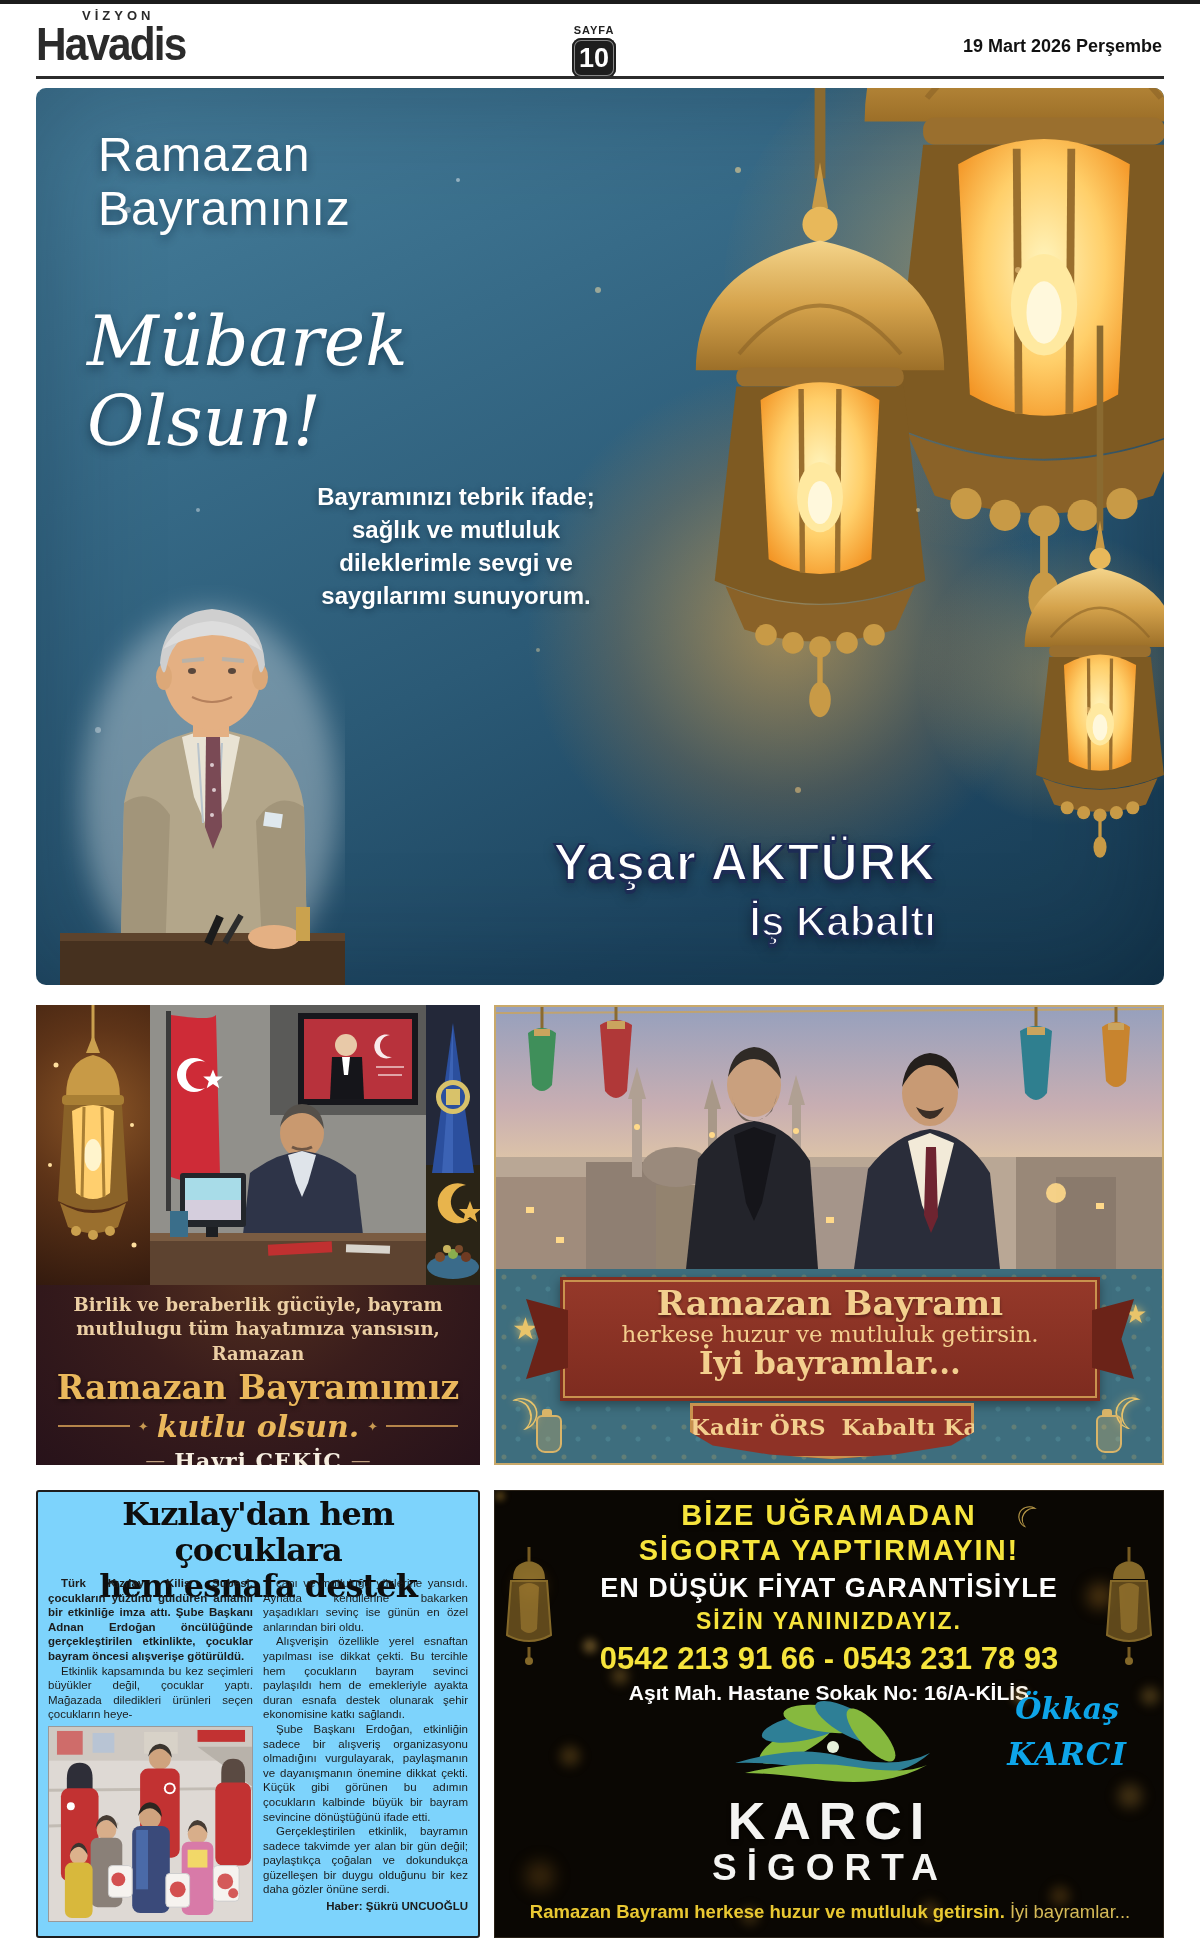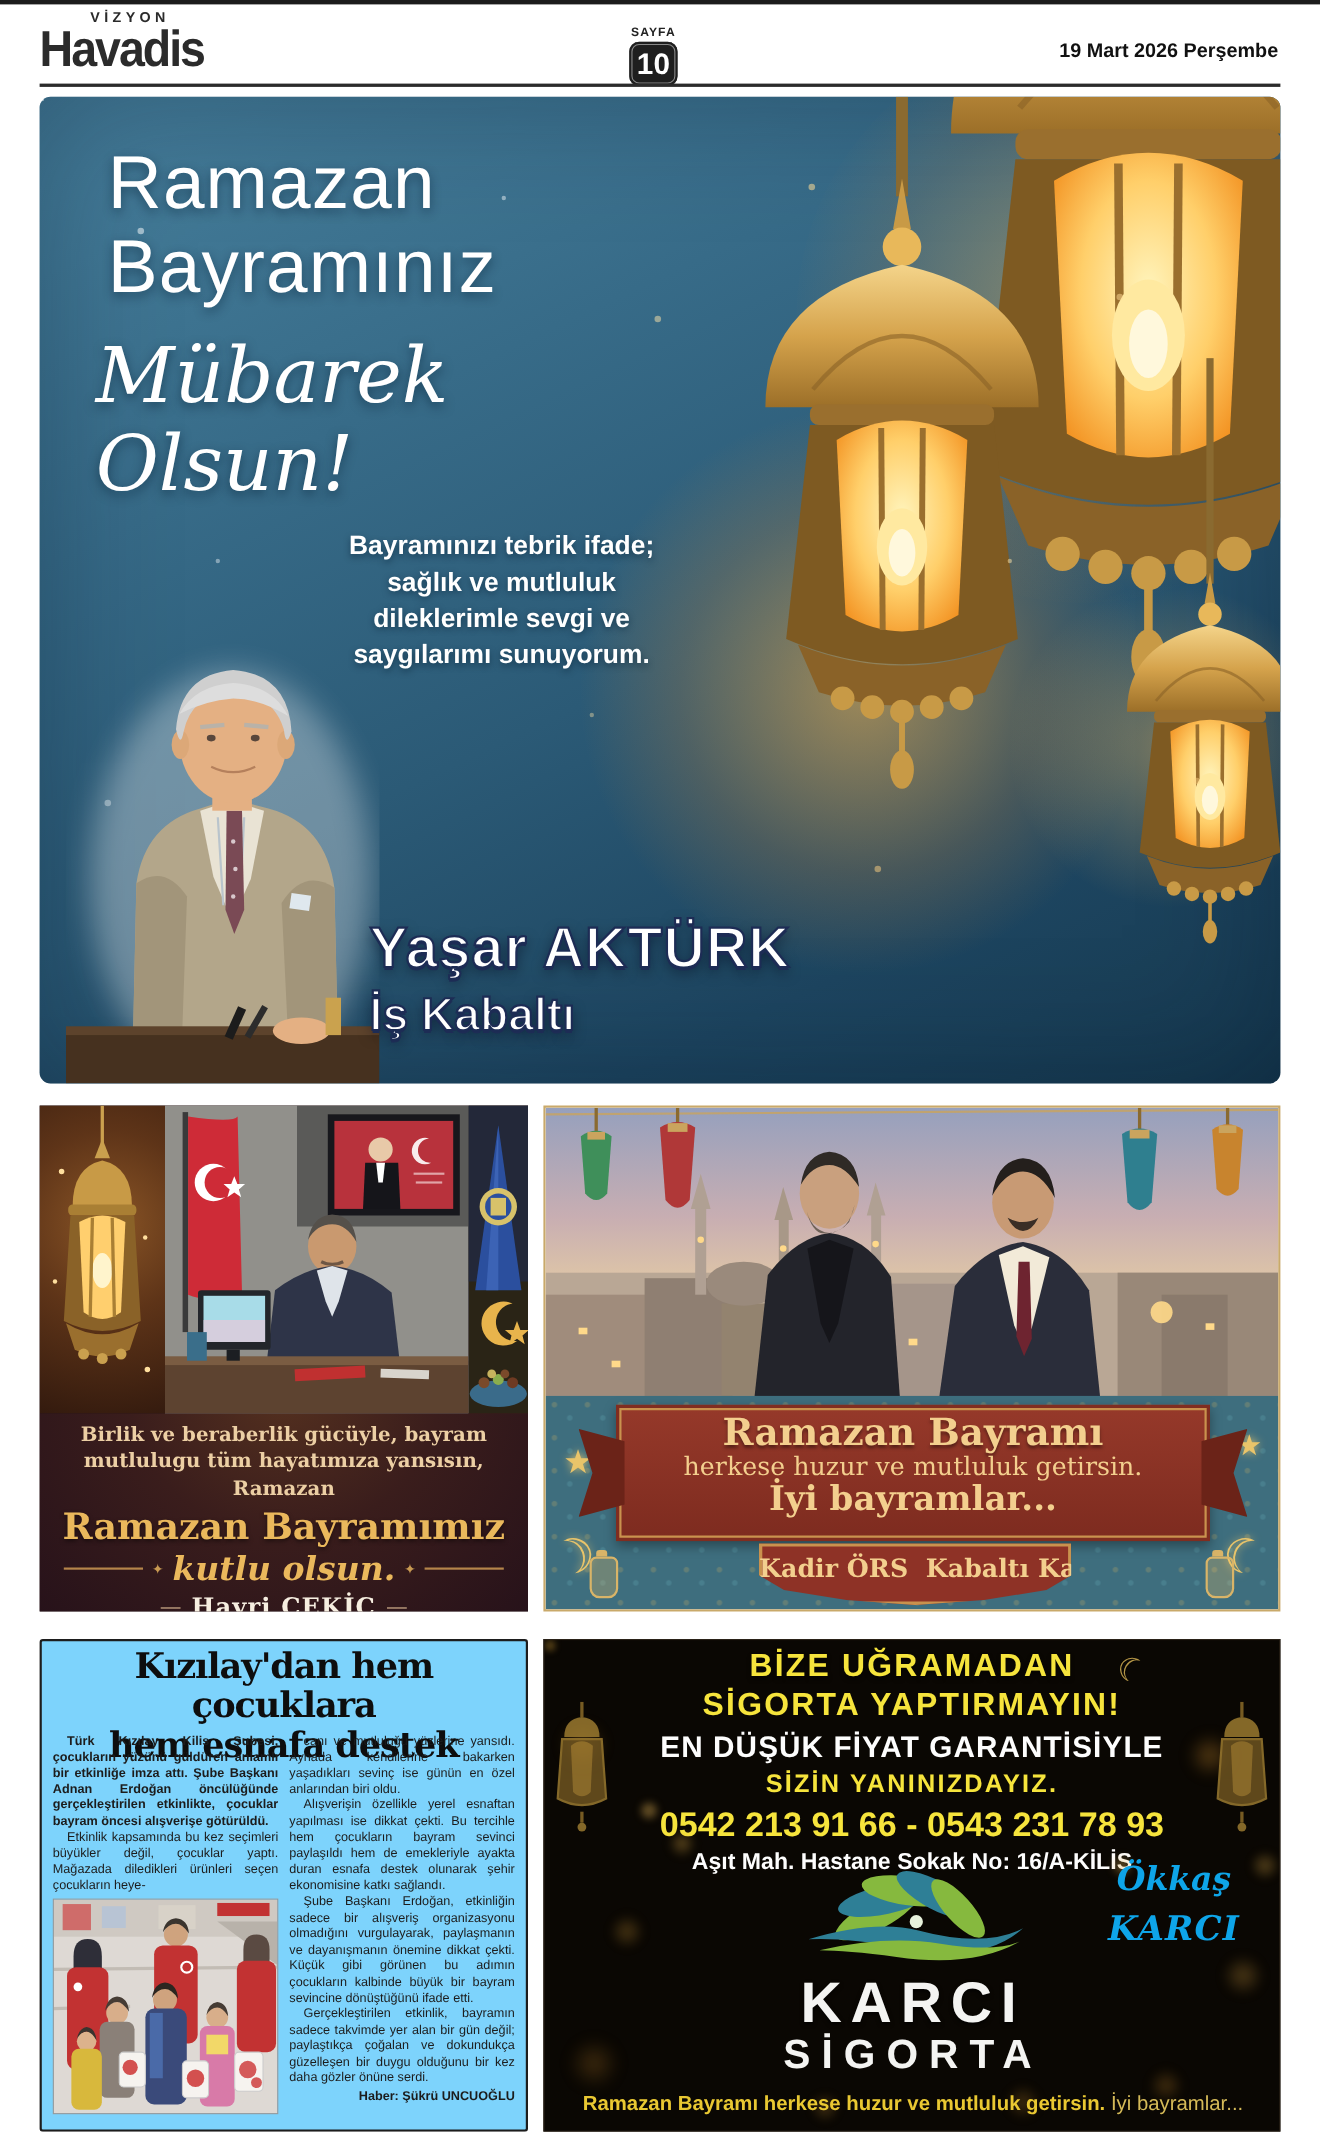--- a/index.html
+++ b/index.html
@@ -23,26 +23,26 @@
   .glow1{right:120px;top:280px;width:520px;height:520px;background:radial-gradient(circle,rgba(255,180,70,.55),rgba(255,150,40,.18) 45%,transparent 70%);}
   .glow2{right:-80px;top:-60px;width:520px;height:520px;background:radial-gradient(circle,rgba(255,190,90,.45),rgba(255,150,40,.12) 50%,transparent 72%);}
   .glow3{right:-60px;top:430px;width:320px;height:320px;background:radial-gradient(circle,rgba(255,190,90,.4),transparent 65%);}
   .aktuk-lanterns{position:absolute;right:0;top:0;}
   .aktuk-sparkles{position:absolute;left:0;top:0;width:4px;height:4px;border-radius:50%;background:rgba(255,255,255,.8);
     box-shadow:90px 120px 0 1px rgba(255,255,255,.5),160px 420px 0 0 rgba(255,255,255,.4),60px 640px 0 1px rgba(255,255,255,.35),
     420px 90px 0 0 rgba(255,255,255,.45),560px 200px 0 1px rgba(255,230,170,.5),500px 560px 0 0 rgba(255,230,170,.4),
     700px 80px 0 1px rgba(255,220,150,.55),760px 700px 0 1px rgba(255,210,130,.5),980px 180px 0 1px rgba(255,220,150,.5),
     1050px 620px 0 1px rgba(255,210,130,.45),880px 420px 0 0 rgba(255,230,170,.5),300px 260px 0 0 rgba(255,255,255,.35);}
   .aktuk-title{position:absolute;left:62px;top:40px;color:#fff;text-shadow:0 4px 10px rgba(0,25,45,.45);}
-  .aktuk-title div{font-size:68px;font-weight:500;line-height:1.12;letter-spacing:1px;}
+  .aktuk-title div{font-size:48px;font-weight:500;line-height:1.12;letter-spacing:1px;}
   .aktuk-script{position:absolute;left:51px;top:214px;color:#fff;font-family:"DejaVu Serif",serif;font-style:italic;font-weight:normal;text-shadow:0 4px 10px rgba(0,25,45,.5);}
   .aktuk-script div{font-size:70px;line-height:1.14;}
   .aktuk-message{position:absolute;left:120px;top:392px;width:600px;text-align:center;color:#fff;font-weight:bold;font-size:24px;line-height:1.38;text-shadow:0 2px 6px rgba(0,25,45,.5);}
   .aktuk-photo{position:absolute;left:24px;top:497px;width:285px;height:400px;}
-  .aktuk-name{position:absolute;left:300px;top:744px;width:600px;text-align:left;color:#fff;}
+  .aktuk-name{position:absolute;left:300px;top:744px;width:600px;text-align:right;color:#fff;}
   .aktuk-name .nm{font-size:52px;font-weight:800;letter-spacing:1px;-webkit-text-stroke:2px #1d2c55;text-shadow:0 3px 0 #1d2c55,0 5px 12px rgba(0,0,20,.5);}
   .aktuk-name .rl{font-size:42px;font-weight:800;margin-top:6px;-webkit-text-stroke:2px #1d2c55;text-shadow:0 3px 0 #1d2c55,0 5px 12px rgba(0,0,20,.5);}
 
   
   .ad-cekic{position:absolute;left:36px;top:1005px;width:444px;height:460px;overflow:hidden;background:#221015;}
   .cekic-photo{position:absolute;left:0;top:0;width:444px;height:280px;display:flex;}
   .cekic-lantern-panel{width:114px;height:280px;background:radial-gradient(circle at 55% 38%,#8a5526 0%,#5e3418 45%,#331a0e 100%);position:relative;}
   .cekic-office-panel{flex:1;height:280px;position:relative;background:#91908b;}
   .cekic-flag-panel{width:54px;height:280px;background:linear-gradient(#23283a,#3a2а1e);background:linear-gradient(#23283a 60%,#4a2c18);position:relative;}
   .cekic-text{position:absolute;left:0;top:280px;width:444px;height:180px;text-align:center;

